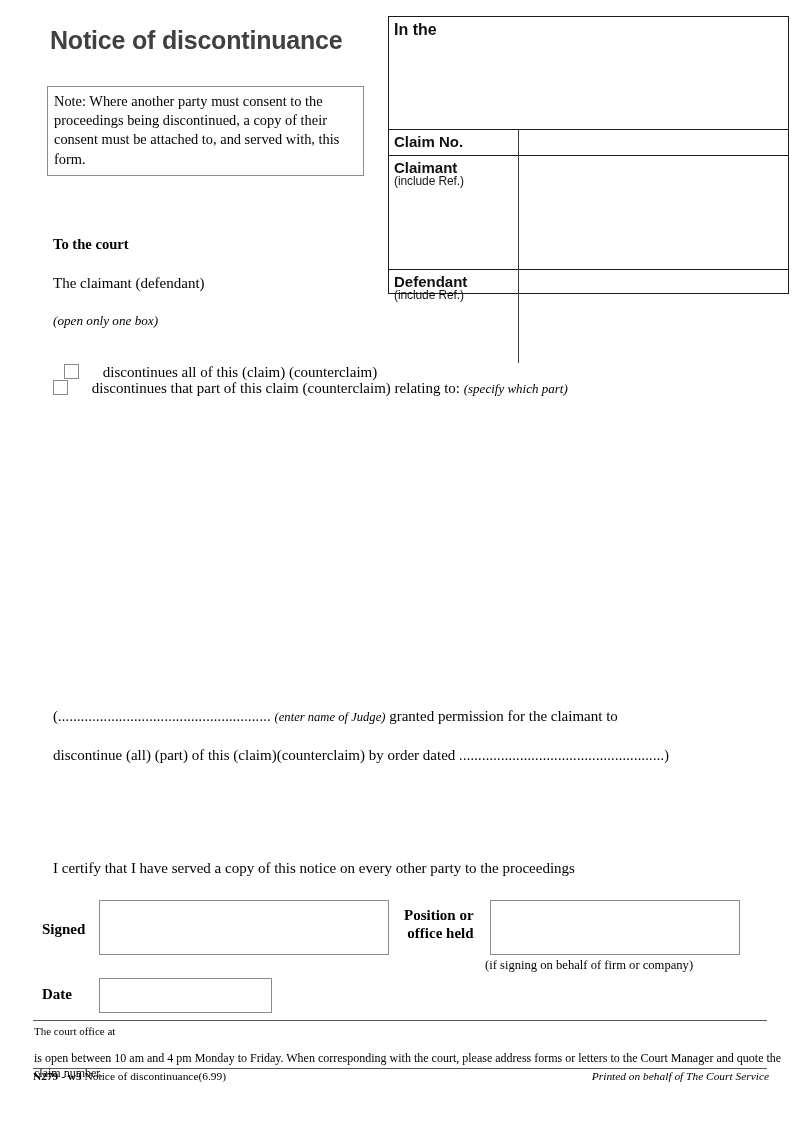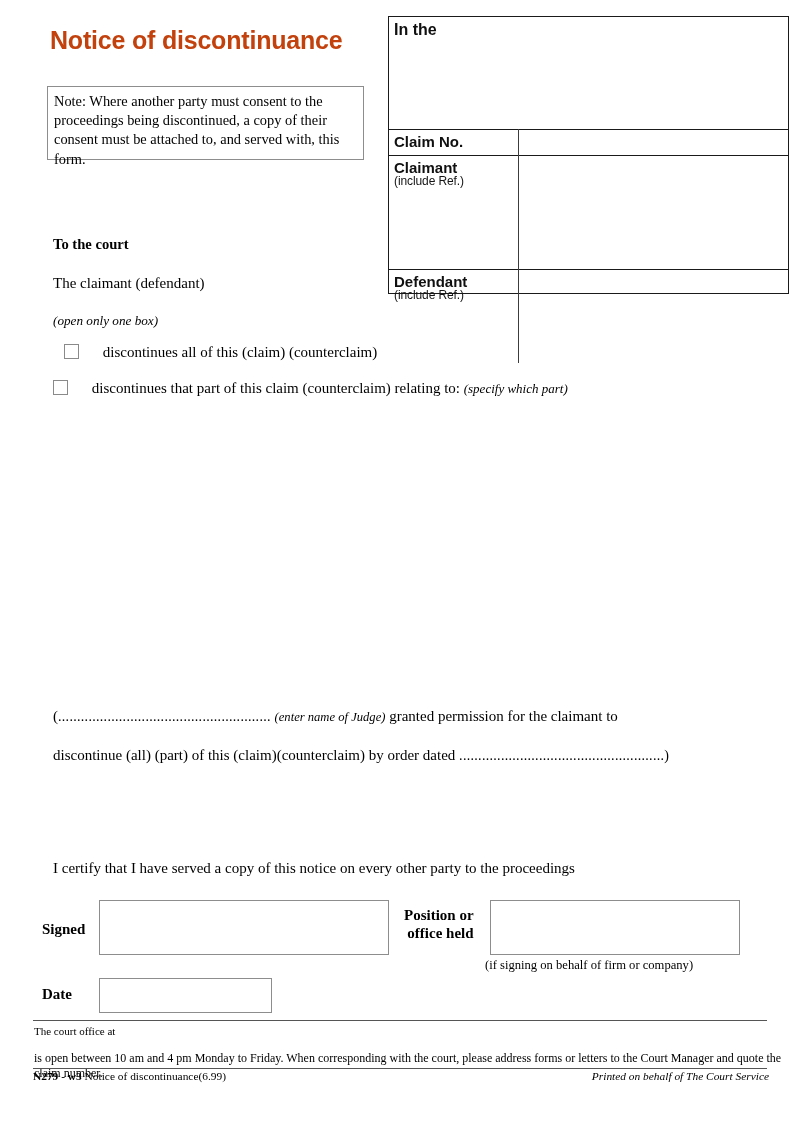--- a/index.html
+++ b/index.html
@@ -24,30 +24,30 @@
 
   
   .form-title {
     position: absolute;
     left: 50px;
     top: 26px;
     font-family: "Liberation Sans", sans-serif;
     font-weight: bold;
     font-size: 25px;
     letter-spacing: -0.2px;
-    color: #c2410c;
+    color: #404040;
   }
 
   
   .note-box {
     position: absolute;
     left: 47px;
     top: 86px;
     width: 317px;
-    height: 74px;
+    height: 90px;
     border: 1px solid #8d8d8d;
     box-sizing: border-box;
     padding: 5px 8px 0 6px;
     font-size: 14.4px;
     line-height: 19.2px;
   }
 
   
   .court-box {
     position: absolute;
@@ -128,21 +128,21 @@
     font-size: 13.2px;
     font-style: italic;
   }
 
   .check-row {
     position: absolute;
     left: 53px;
     font-size: 15px;
     white-space: nowrap;
   }
-  .check-row.row1 { top: 344px; padding-left: 11px; }
+  .check-row.row1 { top: 364px; padding-left: 11px; }
   .check-row.row2 { top: 380px; }
   .checkbox {
     display: inline-block;
     width: 15px;
     height: 15px;
     border: 1px solid #8a8a8a;
     box-sizing: border-box;
     vertical-align: -2px;
     background: #fff;
   }

